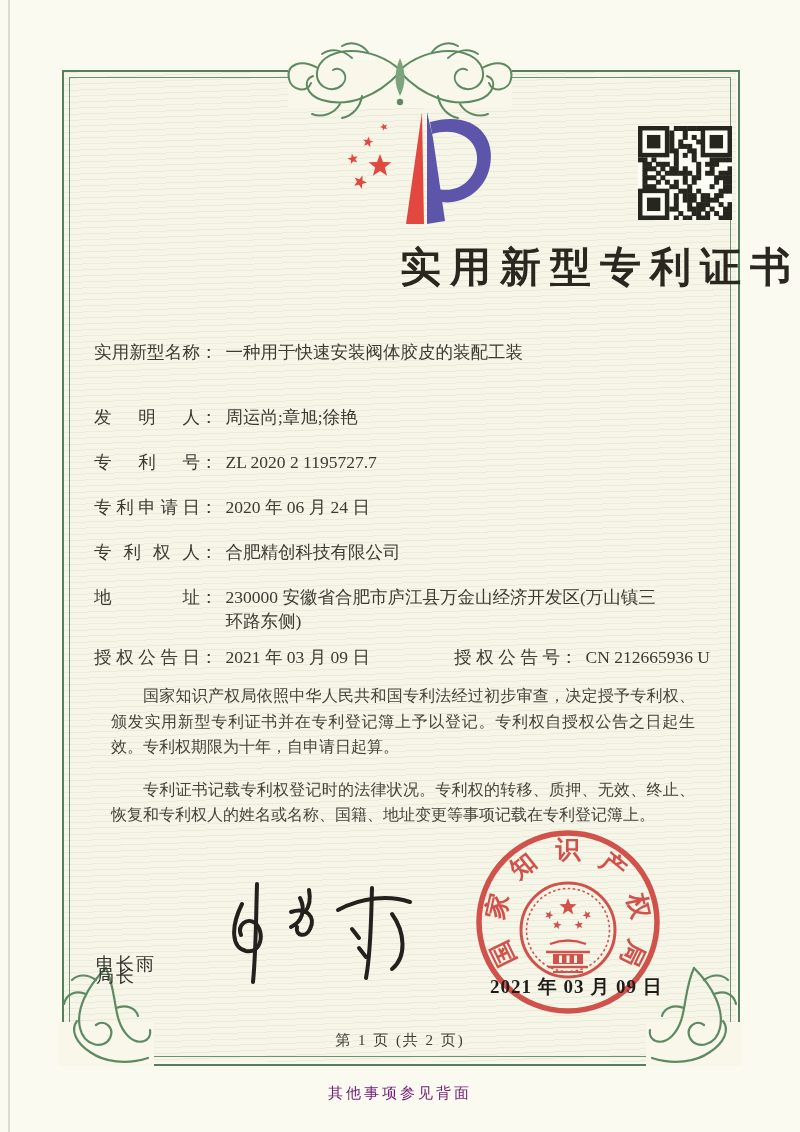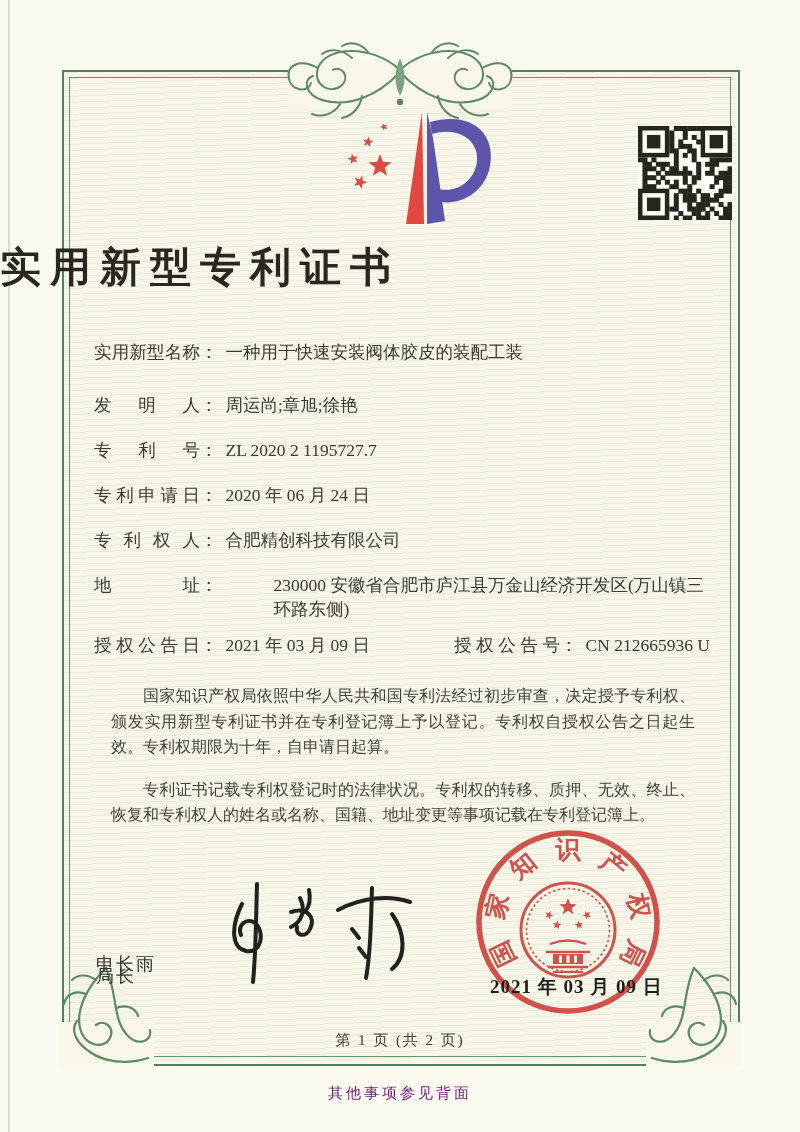--- a/index.html
+++ b/index.html
@@ -16,29 +16,29 @@
   .guilloche{
     position:absolute;left:64px;top:72px;width:672px;height:990px;
     background:
       repeating-linear-gradient(178deg, rgba(130,175,130,0.13) 0 1px, transparent 1px 6px),
       #f7f5e8;
   }
   .border-outer{position:absolute;left:62px;top:70px;width:674px;height:992px;border:2px solid #55815a;}
   .border-inner{position:absolute;left:69px;top:77px;width:660px;height:978px;border:1px solid #6b936f;}
   .abs{position:absolute;}
   .cert-no{left:94px;top:124px;font-size:17px;letter-spacing:2px;color:#3c3b35;}
-  .title{top:240px;width:100%;text-align:left;font-size:41px;font-weight:bold;letter-spacing:9px;color:#29271f;}
+  .title{top:240px;width:100%;text-align:right;font-size:41px;font-weight:bold;letter-spacing:9px;color:#29271f;}
   .fields{left:94px;top:340px;width:624px;}
   .frow{display:flex;align-items:flex-start;font-size:17.5px;line-height:24px;margin-bottom:21px;color:#3b3a33;}
-  .frow.first{margin-bottom:29px;}
+  .frow.first{margin-bottom:41px;}
   .frow.addr{margin-bottom:12px;}
   .flabel{display:inline-block;width:106px;flex:none;text-align:justify;text-align-last:justify;}
   .fcolon{flex:none;margin-right:8px;}
   .fvalue{flex:1;max-width:478px;}
-  .addr .fvalue{max-width:442px;margin-left:48px;}
+  .addr .fvalue{max-width:442px;}
   .grow{display:flex;font-size:17.5px;line-height:24px;color:#3b3a33;}
   .gpair{display:flex;}
   .gpair.one{width:360px;flex:none;}
   .paras{left:94px;top:666px;width:618px;font-size:16px;line-height:25.5px;text-align:justify;color:#45443c;}
   .paras p{margin:17px;text-indent:2em;}
   .signer-title{left:96px;top:916px;font-size:18px;letter-spacing:2px;margin-top:48px;}
   .signer-name{left:96px;top:952px;font-size:18px;letter-spacing:2px;}
   .seal{left:470px;top:824px;opacity:0.93;}
   .seal-date{left:490px;top:974px;font-size:19px;font-weight:bold;letter-spacing:1px;color:#1e1d1a;}
   .page-num{top:1031px;width:100%;text-align:center;font-size:15px;letter-spacing:2px;color:#3d3c35;}

